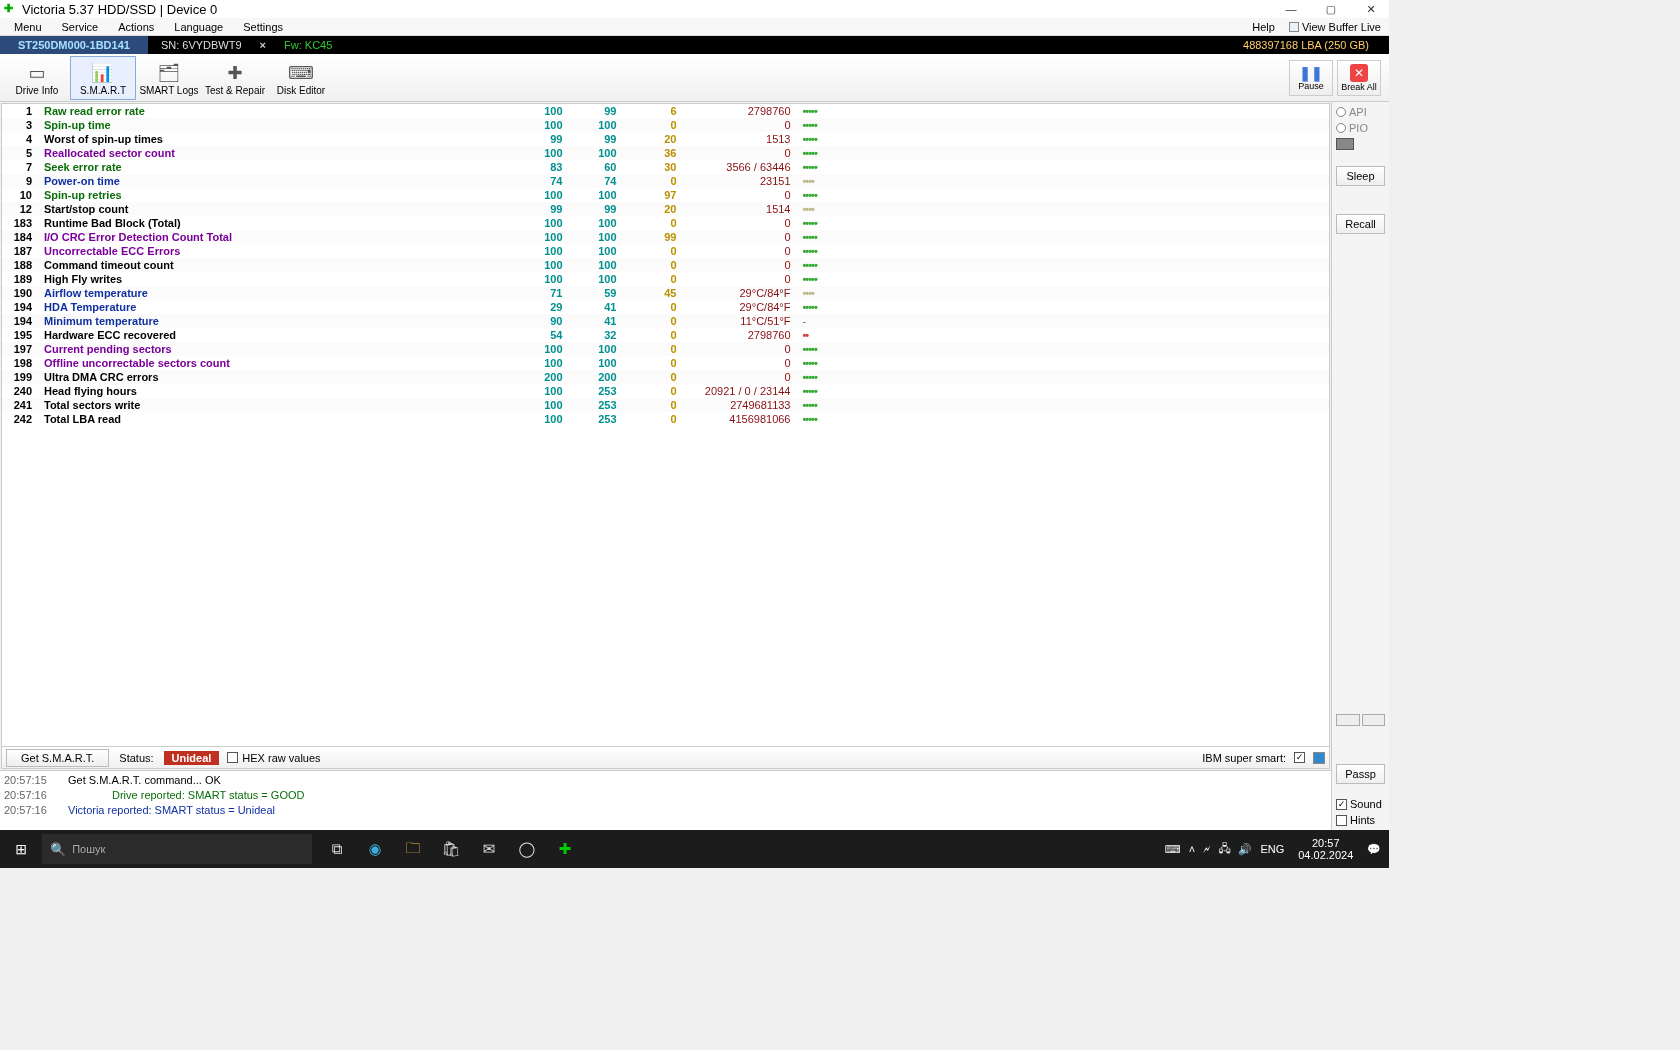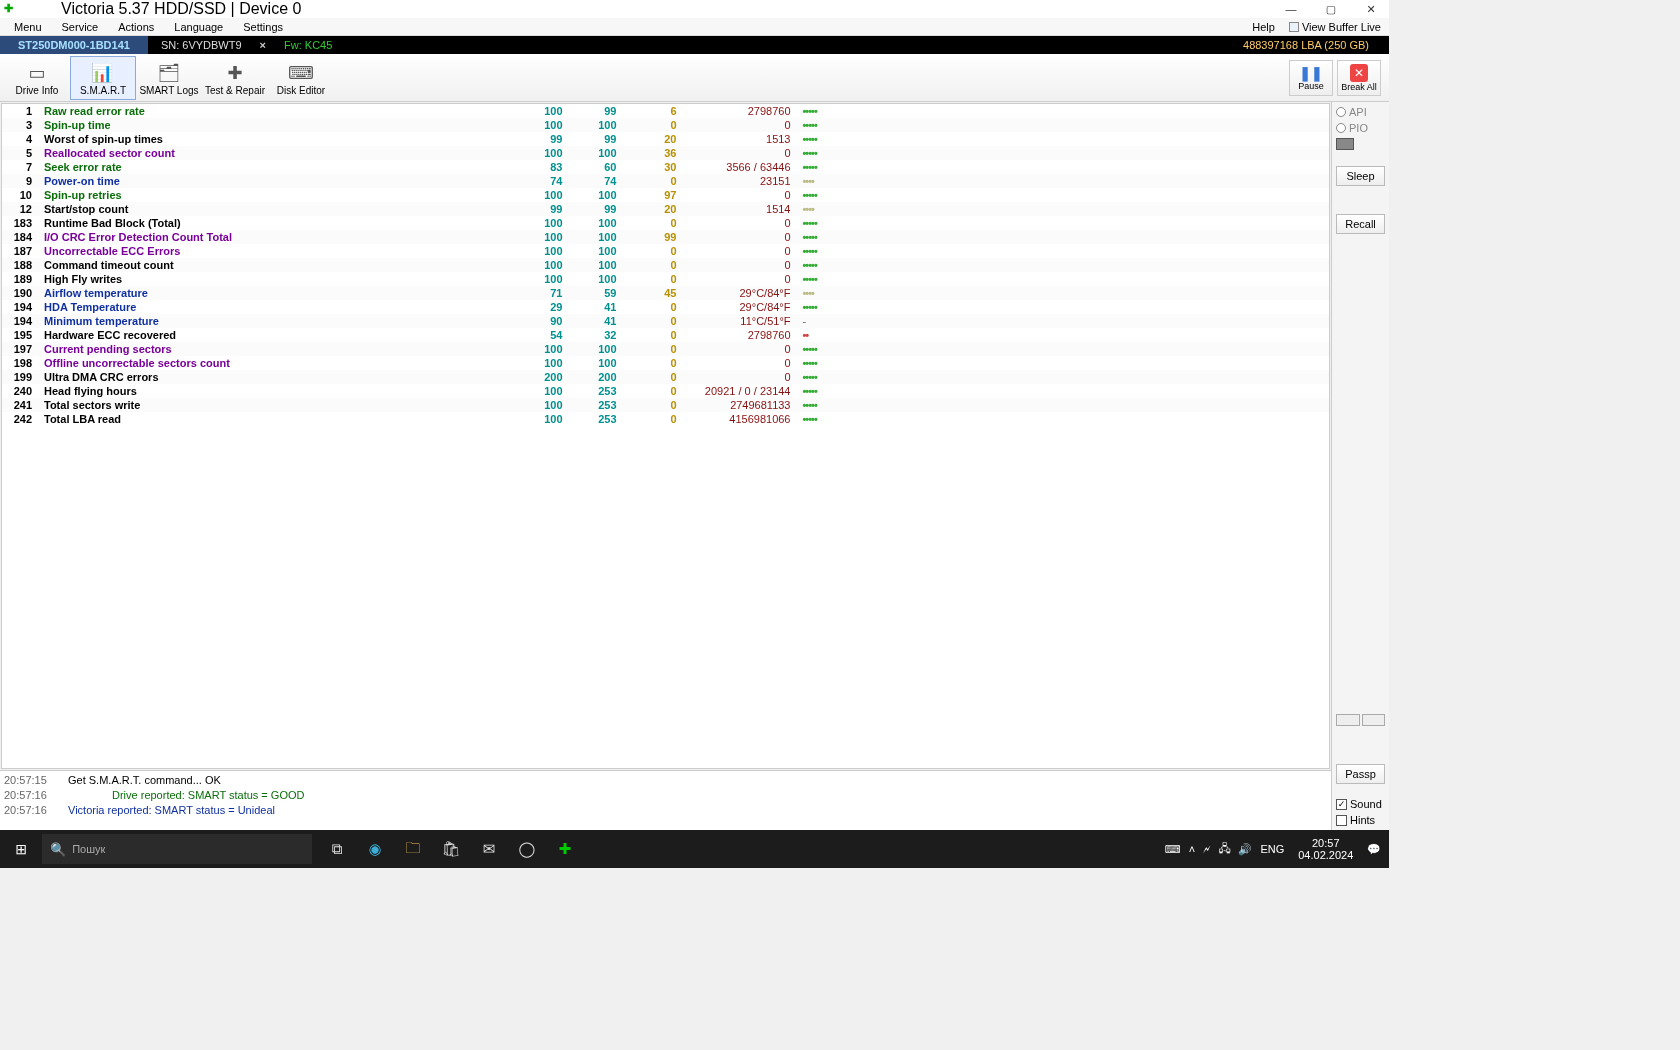--- a/index.html
+++ b/index.html
@@ -1,19 +1,19 @@
 <!DOCTYPE html>
 <html><head>
 <meta charset="utf-8">
 <style>
 * { margin: 0; padding: 0; box-sizing: border-box; font-family: Tahoma, Arial, sans-serif; font-size: 11px; }
 body { background: #f0f0f0; width: 1389px; height: 868px; overflow: hidden; display: flex; flex-direction: column; }
 .titlebar { height: 18px; background: #fff; display: flex; align-items: center; padding: 0 4px; }
 .titlebar .app-icon { width: 14px; height: 14px; color: #0a0; margin-right: 4px; font-weight: bold; }
-.titlebar .title { flex: 1; font-size: 16px; margin-left: 39px; }
+.titlebar .title { flex: 1; font-size: 13px; }
 .titlebar .winbtns { display: flex; gap: 12px; }
 .titlebar .winbtns span { width: 28px; text-align: center; cursor: default; font-size: 11px; color: #333; }
 .menubar { height: 18px; background: #f7f7f7; display: flex; padding: 0 4px; align-items: center; border-bottom: 1px solid #ddd; }
 .menubar .mi { padding: 2px 10px; cursor: default; }
 .menubar .spacer { flex: 1; }
 .menubar .vbl { display: flex; align-items: center; gap: 3px; padding: 0 4px; }
 .menubar .vbl .sq { display:inline-block; width:10px; height:10px; border:1px solid #888; background:#eaf2fb; }
 .infobar { height: 18px; background: #000; display: flex; align-items: center; color: #fff; font-size: 11px; }
 .infobar .tab { background: #2c4a7a; color: #a8e0ff; padding: 2px 18px; height: 18px; line-height: 14px; font-weight: bold; border-right: 1px solid #000;}
 .infobar .seg { padding: 2px 12px; }
@@ -396,20 +396,35 @@
               <div class="c-id"><b>242</b></div>
               <div class="c-name n-black">Total LBA read</div>
               <div class="c-val">100</div>
               <div class="c-worst">253</div>
               <div class="c-thr">0</div>
               <div class="c-raw">4156981066</div>
               <div class="c-health"><span class="dots5">•••••</span></div>
               <div style="flex:1;"></div>
             </div>
           </div>
+        <div class="bottombar">
+          <div class="btn">Get S.M.A.R.T.</div>
+          <span class="status-lbl">Status:</span>
+          <span class="status-val">Unideal</span>
+          <div class="chk">
+            <span class="box"></span>
+            <span>HEX raw values</span>
+          </div>
+          <div class="spacer"></div>
+          <span>IBM super smart:</span>
+          <div class="chk">
+              <span class="box checked"></span>
+            </div>
+          <span class="colorbox"></span>
+        </div>
       </div>
     </div>
     <div class="logpane" id="logpane">
         <div class="lrow">
           <span class="lt">20:57:15</span>
           <span class="msg-black">Get S.M.A.R.T. command... OK</span>
         </div>
         <div class="lrow">
           <span class="lt">20:57:16</span>
           <span class="msg-ok">Drive reported: SMART status = GOOD</span>

